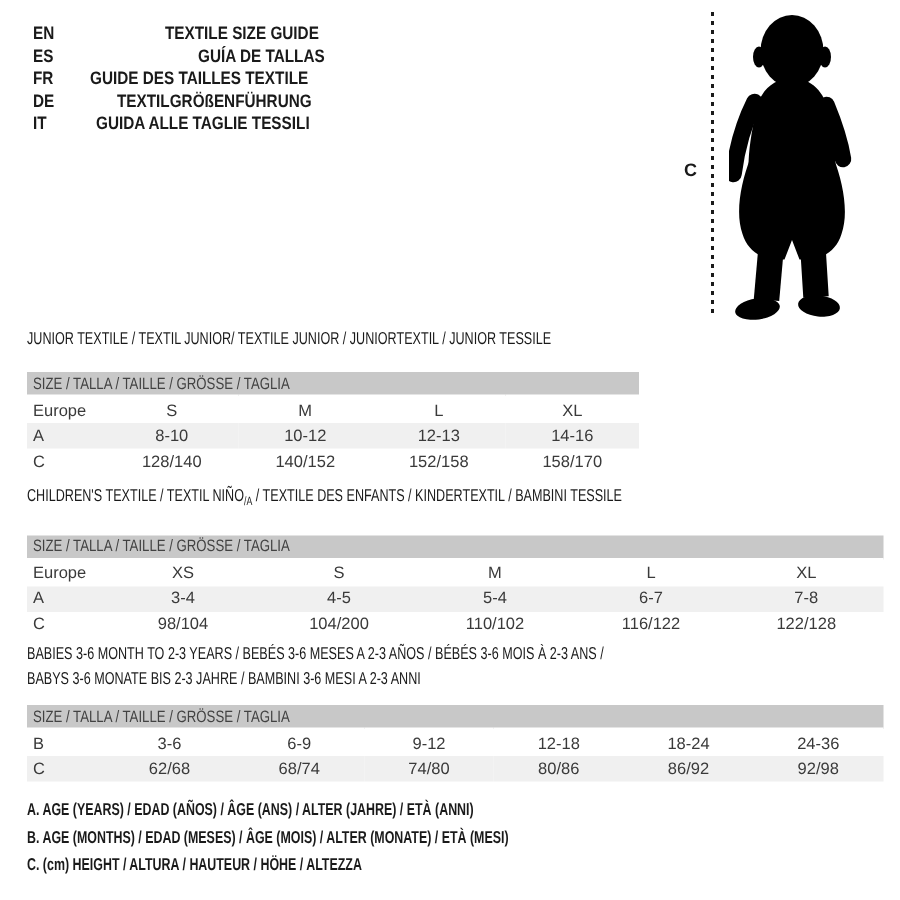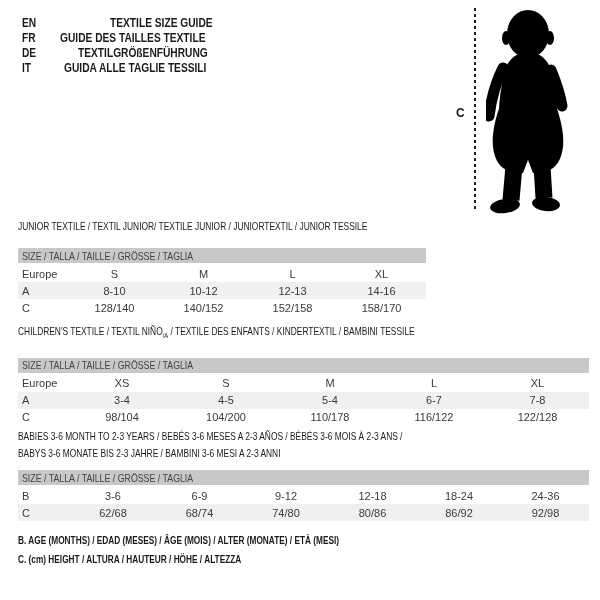--- a/index.html
+++ b/index.html
@@ -52,20 +52,24 @@
   .note{font-weight:700;font-size:11.5px;line-height:18.7px;white-space:nowrap;}
   .note .inner{display:inline-block;transform:scaleX(0.72);transform-origin:0 50%;}
 </style>
 </head>
 <body>
 
 <div class="lang">
   <div class="lang-row">
     <span class="code-cell"><span class="lang-code">EN</span></span>
     <span class="lang-title">TEXTILE SIZE GUIDE</span>
+  </div>
+  <div class="lang-row">
+    <span class="code-cell"><span class="lang-code">ES</span></span>
+    <span class="lang-title">GUÍA DE TALLAS</span>
   </div>
   <div class="lang-row">
     <span class="code-cell"><span class="lang-code">FR</span></span>
     <span class="lang-title">GUIDE DES TAILLES TEXTILE</span>
   </div>
   <div class="lang-row">
     <span class="code-cell"><span class="lang-code">DE</span></span>
     <span class="lang-title">TEXTILGRÖßENFÜHRUNG</span>
   </div>
   <div class="lang-row">
@@ -163,21 +167,21 @@
       <td>3-4</td>
       <td>4-5</td>
       <td>5-4</td>
       <td>6-7</td>
       <td>7-8</td>
     </tr>
     <tr>
       <td class="lbl">C</td>
       <td>98/104</td>
       <td>104/200</td>
-      <td>110/178</td>
+      <td>110/102</td>
       <td>116/122</td>
       <td>122/128</td>
     </tr>
     </tbody>
   </table>
 </section>
 
 <section class="tbl t3">
   <div class="tbl-title">
     <div><span class="inner">BABIES 3-6 MONTH TO 2-3 YEARS / BEBÉS 3-6 MESES A 2-3 AÑOS / BÉBÉS 3-6 MOIS À 2-3 ANS /</span></div>
@@ -213,15 +217,16 @@
       <td>74/80</td>
       <td>80/86</td>
       <td>86/92</td>
       <td>92/98</td>
     </tr>
     </tbody>
   </table>
 </section>
 
 <div class="notes">
+  <div class="note"><span class="inner">A. AGE (YEARS) / EDAD (AÑOS) / ÂGE (ANS) / ALTER (JAHRE) / ETÀ (ANNI)</span></div>
   <div class="note"><span class="inner">B. AGE (MONTHS) / EDAD (MESES) / ÂGE (MOIS) / ALTER (MONATE) / ETÀ (MESI)</span></div>
   <div class="note"><span class="inner">C. (cm) HEIGHT / ALTURA / HAUTEUR / HÖHE / ALTEZZA</span></div>
 </div>
 
 </body></html>

